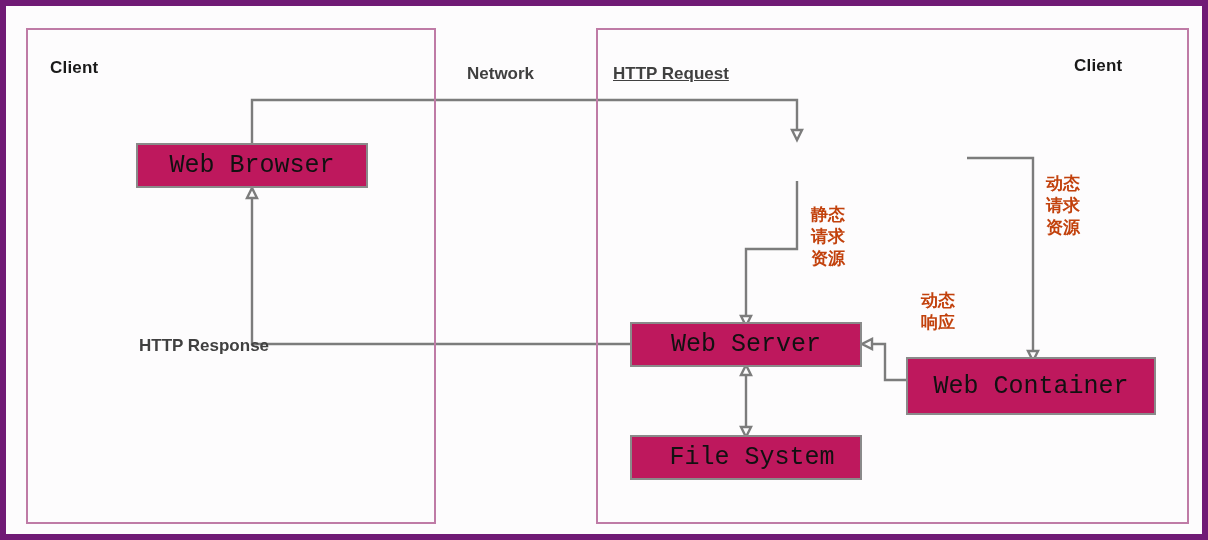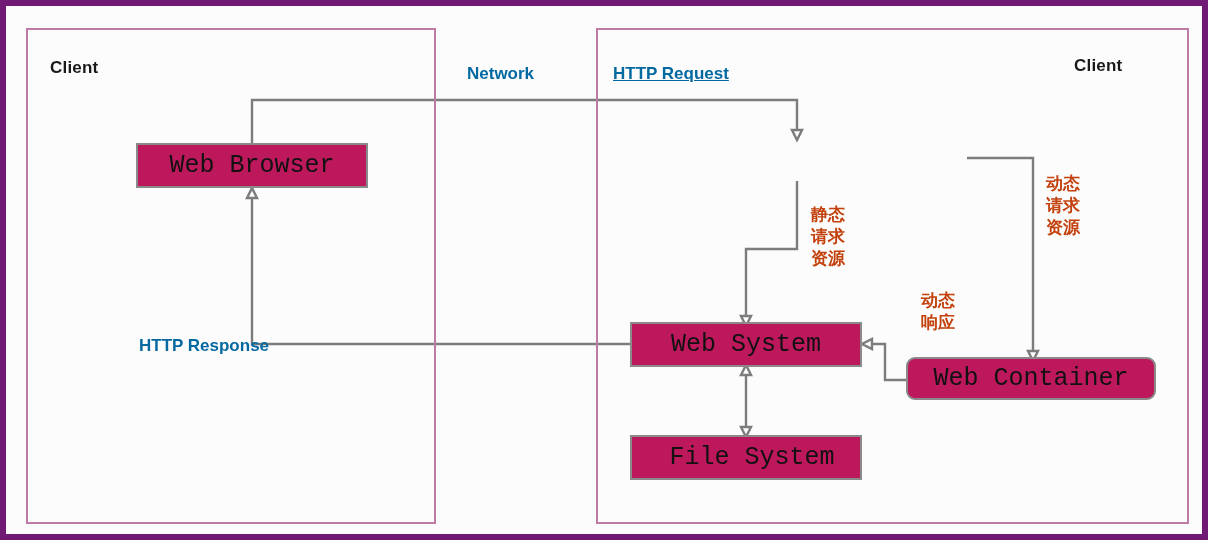--- a/index.html
+++ b/index.html
@@ -46,21 +46,21 @@
     font-size: 25px;
     font-family: Liberation Mono, monospace;
     letter-spacing: 0px;
     white-space: nowrap;
   }
   
   .edge-label {
     position: absolute;
     font-weight: bold;
     font-size: 17px;
-    color: #0369a1;
+    color: #404040;
     white-space: nowrap;
   }
   .cjk-label {
     position: absolute;
     font-size: 17px;
     font-weight: bold;
     color: #c2410c;
     line-height: 1.28;
     text-align: center;
     font-family: "DejaVu Sans", "Liberation Sans", sans-serif;
@@ -127,25 +127,25 @@
 
   <div class="zone" style="left:20px; top:22px; width:410px; height:496px;"></div>
   <div class="zone-label" style="left:44px; top:52px;">Client</div>
 
   <div class="zone" style="left:590px; top:22px; width:593px; height:496px;"></div>
   <div class="zone-label" style="left:1068px; top:50px;">Client</div>
 
   <div class="node" style="left:130px; top:137px; width:232px; height:45px;">Web Browser</div>
 
 
-  <div class="node" style="left:624px; top:316px; width:232px; height:45px;">Web System</div>
+  <div class="node" style="left:624px; top:316px; width:232px; height:45px;">Web Server</div>
 
   <div class="node" style="left:624px; top:429px; width:232px; height:45px;padding-left:12px;">File System</div>
 
-  <div class="node" style="left:900px; top:351px; width:250px; height:43px;border-radius:9px;">Web Container</div>
+  <div class="node" style="left:900px; top:351px; width:250px; height:58px;">Web Container</div>
 
   <div class="edge-label" style="left:461px; top:58px;">Network</div>
 
   <div class="edge-label" style="left:607px; top:58px;text-decoration:underline;">HTTP Request</div>
 
   <div class="edge-label" style="left:133px; top:330px;">HTTP Response</div>
 
   <div class="cjk-label" style="left:805px; top:198px;">静态
 请求
 资源</div>

